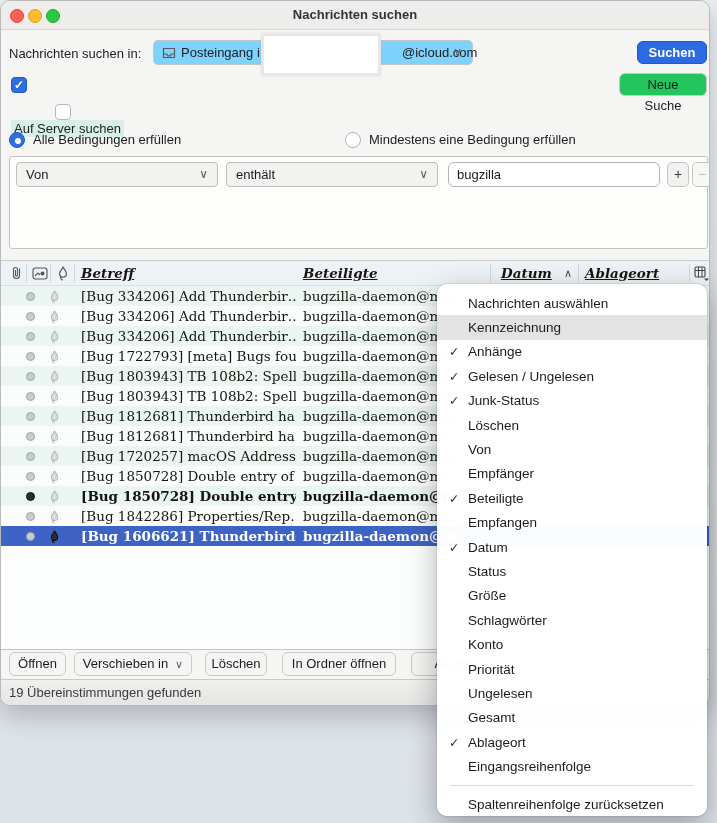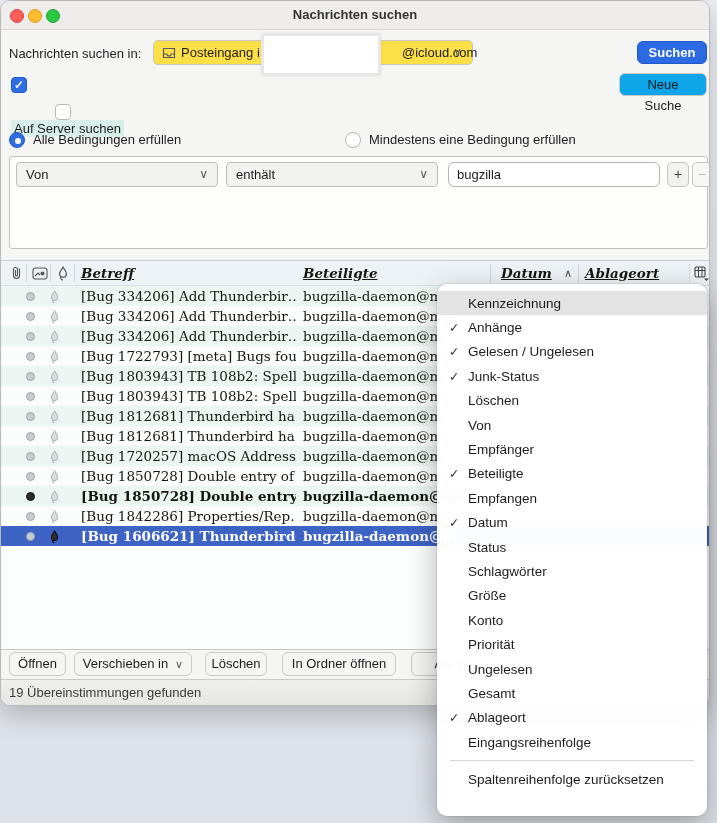--- a/index.html
+++ b/index.html
@@ -25,35 +25,35 @@
   .tl.yellow{left:27px;background:#febc2e;border:0.5px solid #d89e26;}
   .tl.green{left:45px;background:#28c840;border:0.5px solid #1ea433;}
   .title{
     position:absolute;left:0;right:0;top:0;height:28px;line-height:28px;
     text-align:center;font-size:13px;font-weight:700;color:#333;
   }
   .lbl{position:absolute;font-size:13px;color:#1d1d1f;}
   
   .folder-select{
     position:absolute;left:152px;top:39px;width:320px;height:25px;
-    background:#fde047;border:1px solid #c6c5c4;border-radius:5px;box-sizing:border-box;
+    background:#7dd3fc;border:1px solid #c6c5c4;border-radius:5px;box-sizing:border-box;
   }
   .folder-select .ficon{position:absolute;left:7px;top:4px;}
   .folder-prefix{position:absolute;left:27px;top:0;height:23px;line-height:23px;font-size:13px;color:#1d1d1f;white-space:nowrap;}
   .folder-suffix{position:absolute;left:248px;top:0;height:23px;line-height:23px;font-size:13px;color:#1d1d1f;white-space:nowrap;}
   .folder-chevron{position:absolute;right:10px;top:0;height:23px;line-height:23px;font-size:12px;color:#5a5a5a;}
   .redaction{
     position:absolute;left:260px;top:32px;width:114px;height:37px;
     background:#ffffff;border:3px solid #e7e7e7;border-radius:2px;z-index:5;
     box-shadow:0 0 3px rgba(0,0,0,.08);
   }
   
   .btn{
     position:absolute;height:23px;box-sizing:border-box;border-radius:6px;
-    background:#0ea5e9;border:1px solid #c9c9c8;font-size:13px;color:#1d1d1f;
+    background:#22c55e;border:1px solid #c9c9c8;font-size:13px;color:#1d1d1f;
     font-family:"Liberation Sans",sans-serif;text-align:center;line-height:21px;
     padding:0 10px;cursor:default;
   }
   .btn.primary{background:#2b6ae3;border-color:#2159c6;color:#fff;font-weight:700;}
   #btn-suchen{left:636px;top:40px;width:70px;}
   #btn-neuesuche{left:618px;top:72px;width:88px;}
   
   .cbrow{position:absolute;left:10px;height:17px;display:flex;align-items:center;}
   .checkbox{
     width:16px;height:16px;border-radius:4px;box-sizing:border-box;margin-right:8px;
@@ -408,20 +408,24 @@
         <div class="fbtn" style="left: 281px; width: 114px;"><span>In Ordner öffnen</span></div>
         <div class="fbtn" style="left: 410px; width: 86px;"><span>Als virt</span></div>
       </div>
 
     <div class="statusbar">
       <span>19 Übereinstimmungen gefunden</span>
     </div>
   </div>
 
   <div class="colmenu" id="colmenu">
+      <div class="mi">
+        <span class="mcheck"></span>
+        <span>Nachrichten auswählen</span>
+      </div>
       <div class="mi highlighted">
         <span class="mcheck"></span>
         <span>Kennzeichnung</span>
       </div>
       <div class="mi">
         <span class="mcheck">✓</span>
         <span>Anhänge</span>
       </div>
       <div class="mi">
         <span class="mcheck">✓</span>
@@ -454,25 +458,25 @@
       <div class="mi">
         <span class="mcheck">✓</span>
         <span>Datum</span>
       </div>
       <div class="mi">
         <span class="mcheck"></span>
         <span>Status</span>
       </div>
       <div class="mi">
         <span class="mcheck"></span>
+        <span>Größe</span>
+      </div>
+      <div class="mi">
+        <span class="mcheck"></span>
         <span>Schlagwörter</span>
-      </div>
-      <div class="mi">
-        <span class="mcheck"></span>
-        <span>Größe</span>
       </div>
       <div class="mi">
         <span class="mcheck"></span>
         <span>Konto</span>
       </div>
       <div class="mi">
         <span class="mcheck"></span>
         <span>Priorität</span>
       </div>
       <div class="mi">

